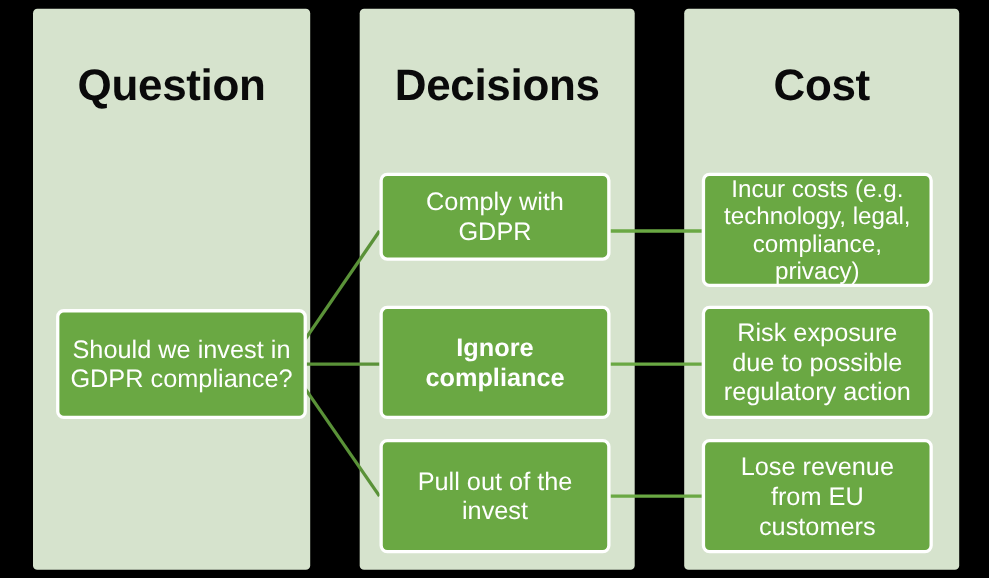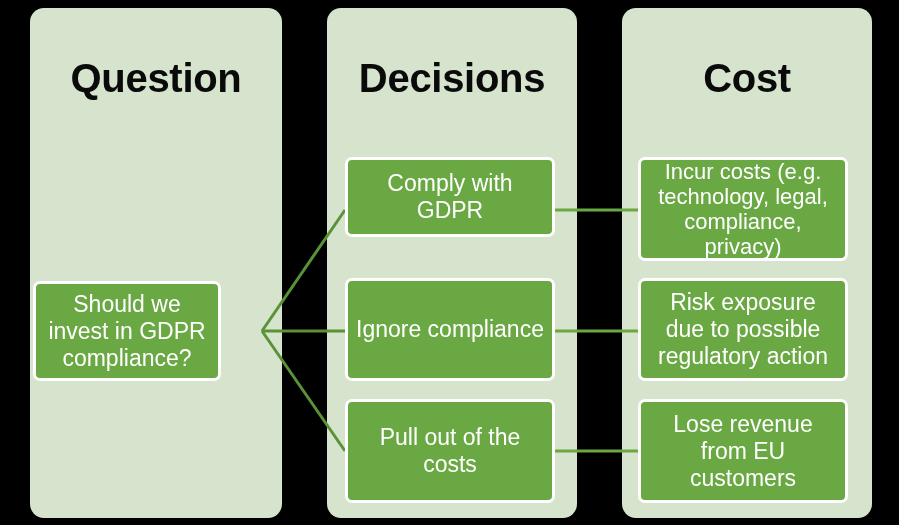--- a/index.html
+++ b/index.html
@@ -15,21 +15,21 @@
     width: 899px;
     height: 525px;
     background: #000000;
     overflow: hidden;
   }
   .panel {
     position: absolute;
     top: 8px;
     height: 510px;
     background: #d6e3cd;
-    border-radius: 14px;
+    border-radius: 4px;
   }
   #panel-question { left: 30px;  width: 252px; }
   #panel-decisions { left: 327px; width: 250px; }
   #panel-cost     { left: 622px; width: 250px; }
 
   .panel-title {
     position: absolute;
     top: 47px;
     left: 0;
     width: 100%;
@@ -53,25 +53,25 @@
     color: #ffffff;
     text-align: center;
     font-size: 23px;
     line-height: 27px;
     padding: 2px 8px;
   }
   .node span { display: block; width: 100%; }
 
   
   #node-question {
-    left: 33px;  top: 281px;  width: 188px; height: 100px;
+    left: 51px;  top: 281px;  width: 228px; height: 100px;
   }
   
   #node-comply  { left: 345px; top: 157px; width: 210px; height: 80px; }
-  #node-ignore  { left: 345px; top: 278px; width: 210px; height: 103px; }
+  #node-ignore  { left: 345px; top: 278px; width: 210px; height: 103px; font-weight: bold; }
   #node-pullout { left: 345px; top: 399px; width: 210px; height: 104px; }
   
   #node-incur   { left: 638px; top: 157px; width: 210px; height: 104px; }
   #node-risk    { left: 638px; top: 278px; width: 210px; height: 103px; align-items: center; }
   #node-lose    { left: 638px; top: 399px; width: 210px; height: 104px; justify-content: center; }
 
   #node-incur { font-size: 22px; line-height: 25px; }
 
   svg#connectors {
     position: absolute;
@@ -114,21 +114,21 @@
     <span>Should we invest in GDPR compliance?</span>
   </div>
 
   <div class="node" id="node-comply">
     <span>Comply with GDPR</span>
   </div>
   <div class="node" id="node-ignore">
     <span>Ignore compliance</span>
   </div>
   <div class="node" id="node-pullout">
-    <span>Pull out of the costs</span>
+    <span>Pull out of the invest</span>
   </div>
 
   <div class="node" id="node-incur">
     <span>Incur costs (e.g. technology, legal, compliance, privacy)</span>
   </div>
   <div class="node" id="node-risk">
     <span>Risk exposure due to possible regulatory action</span>
   </div>
   <div class="node" id="node-lose">
     <span>Lose revenue from EU customers</span>

